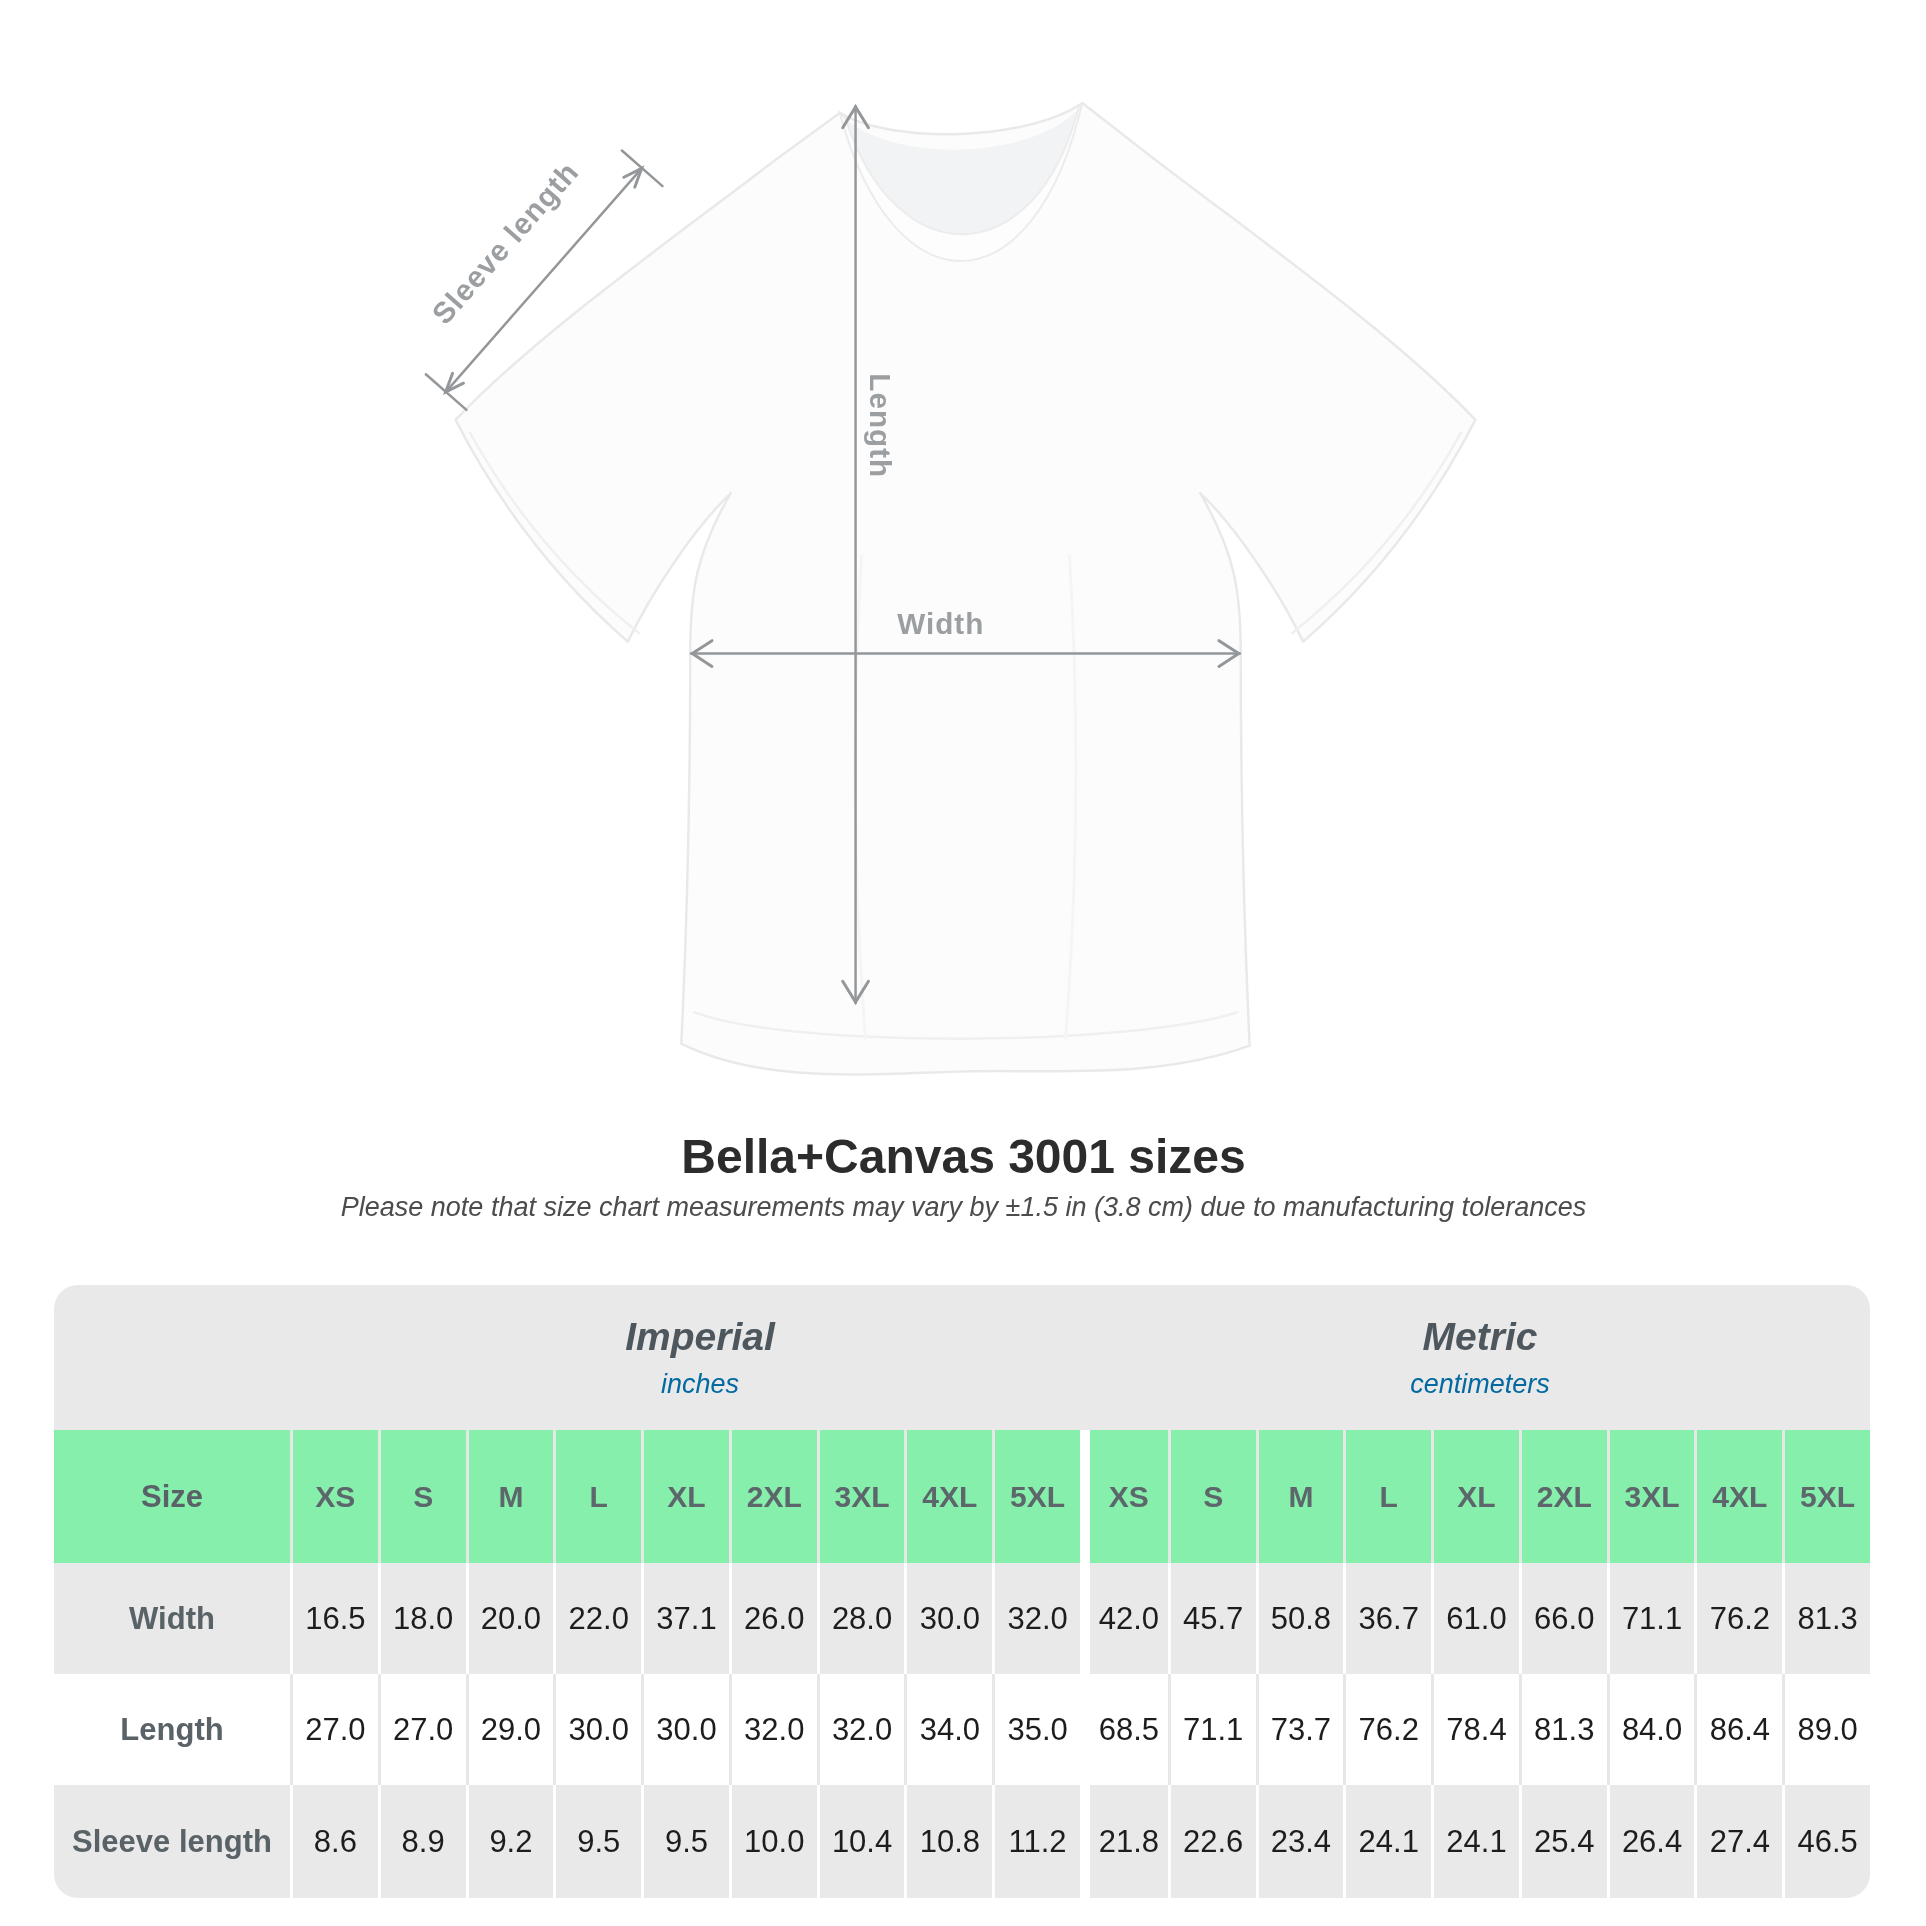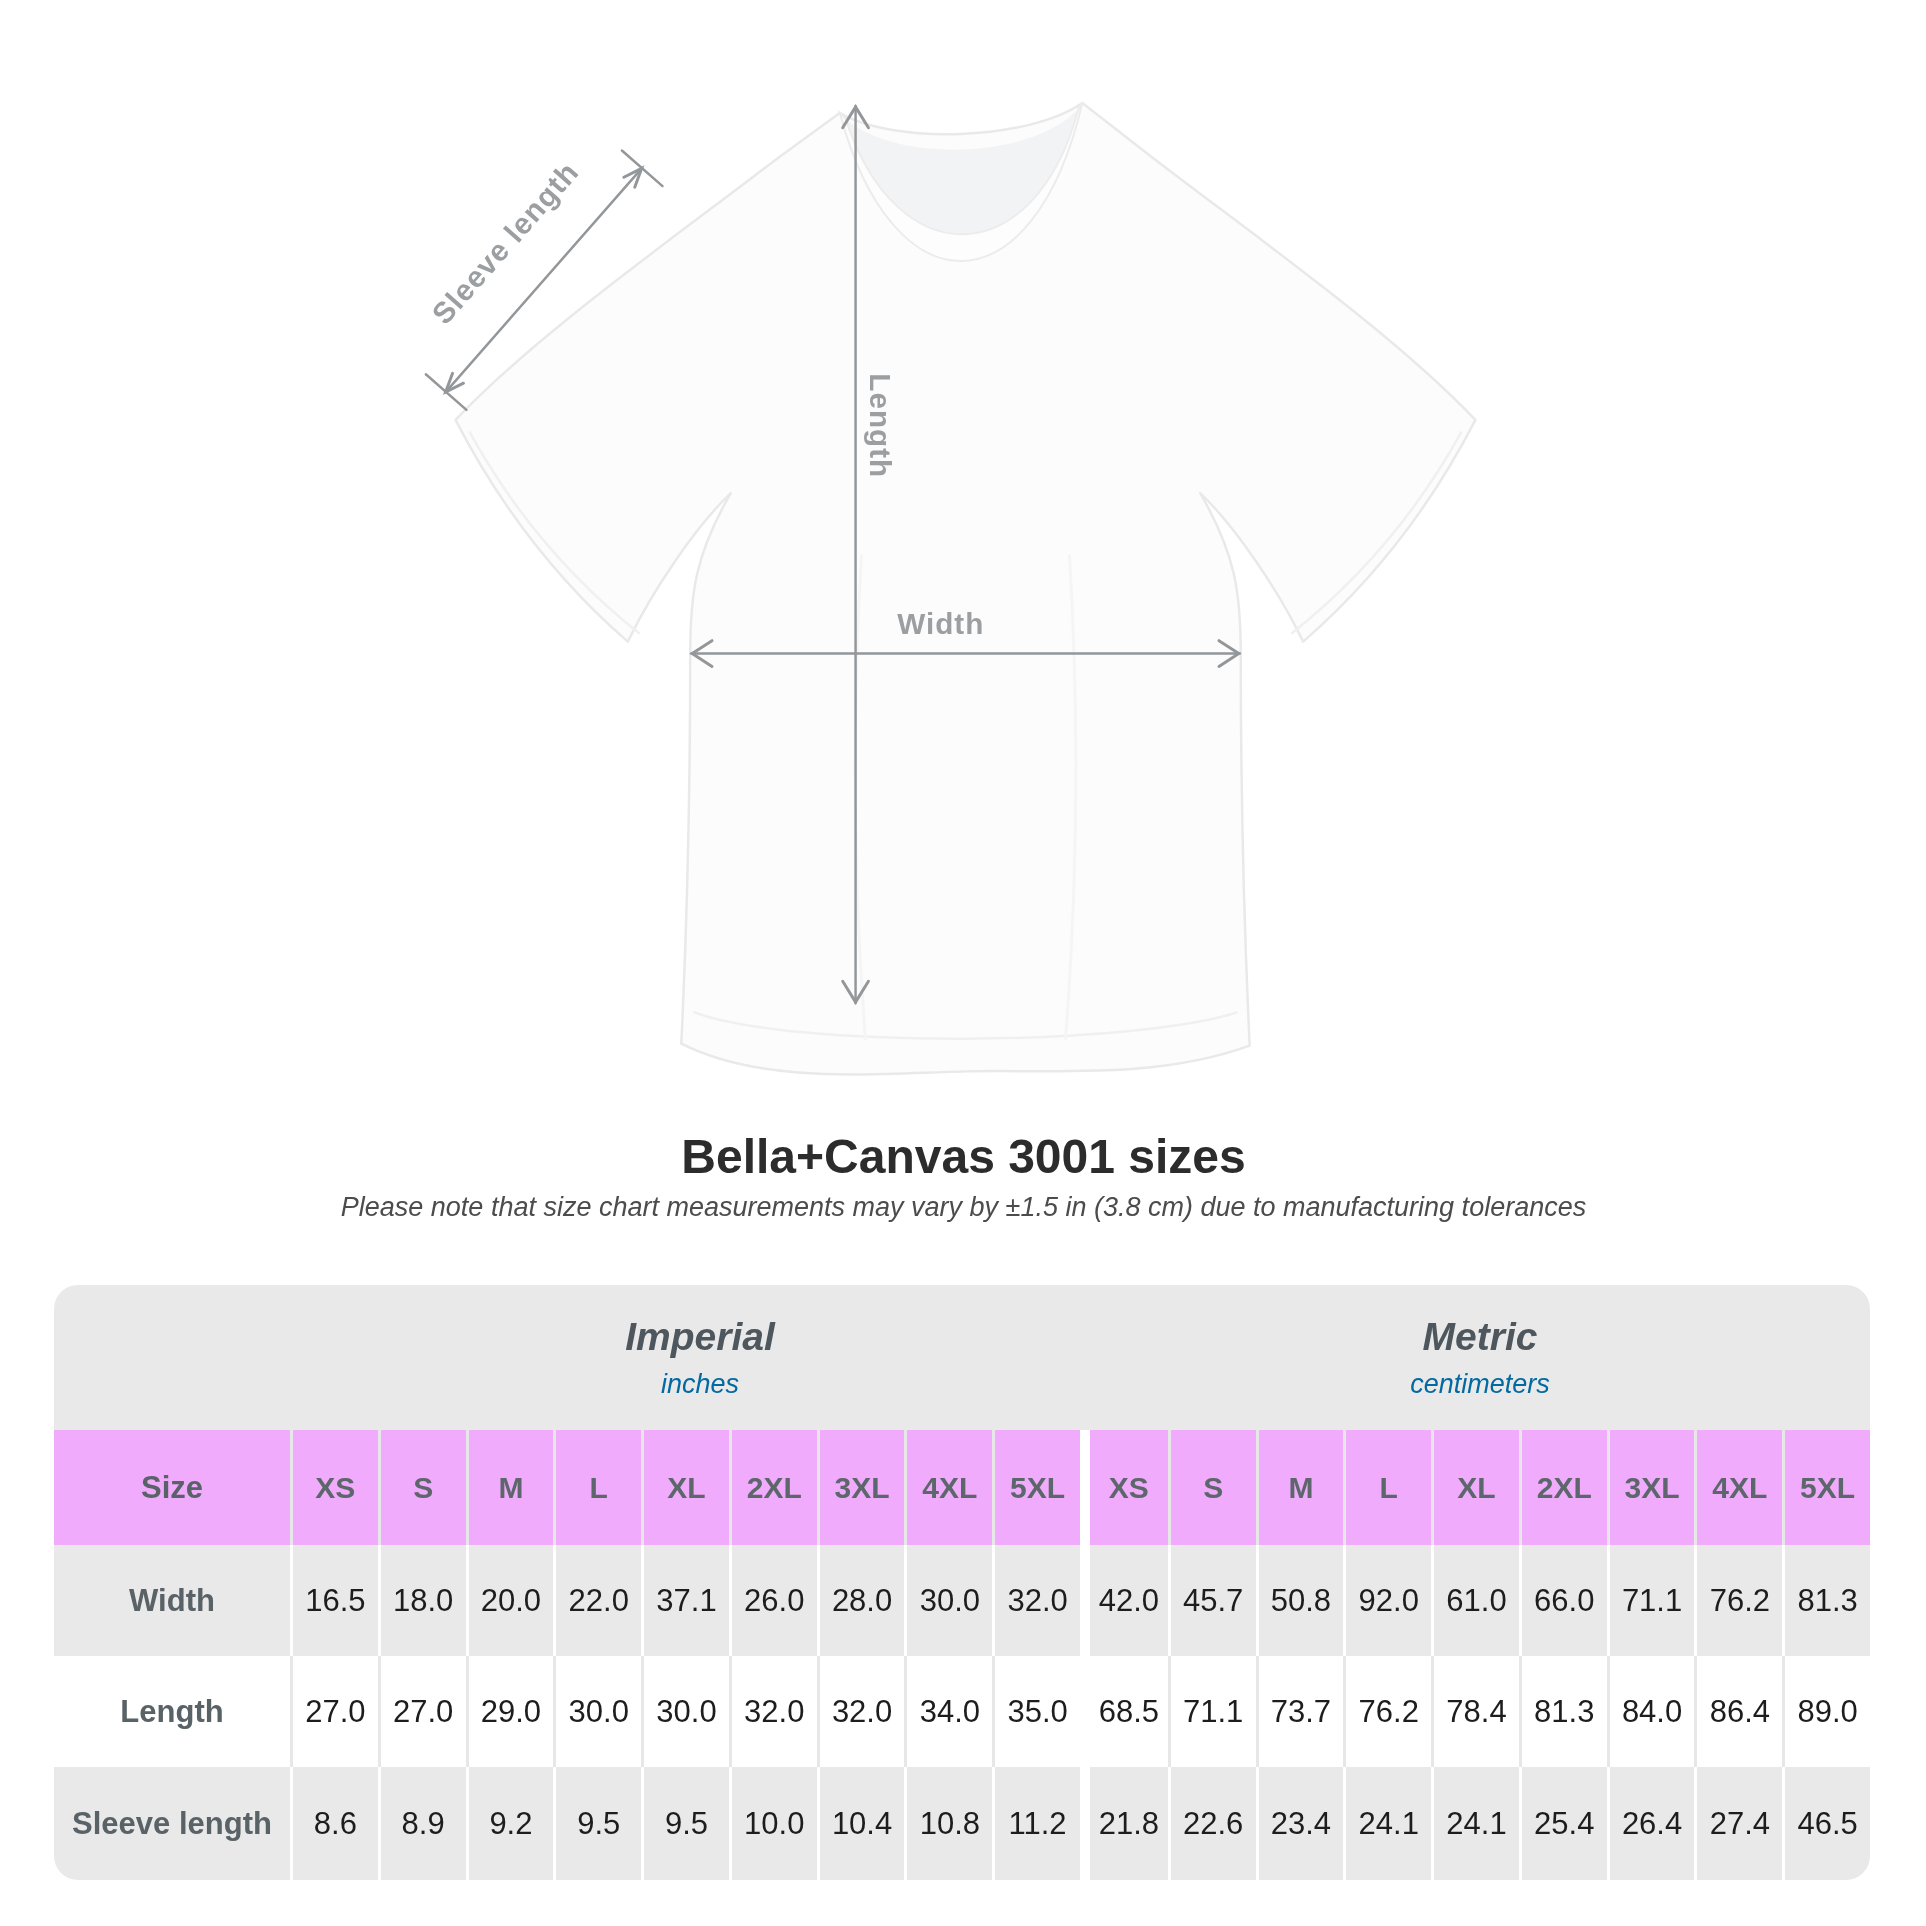--- a/index.html
+++ b/index.html
@@ -23,21 +23,21 @@
     font-size:27px; line-height:34px; font-style:italic; color:#4c4c4c;
   }
   
   .sizetable { margin:61px 0 0 54px; width:1816px; }
   .trow {
     display:grid;
     grid-template-columns:236px repeat(18, 1fr);
     align-items:stretch;
   }
   .trow.hdr  { height:145px; background:#e9e9e9; border-radius:24px 24px 0 0;padding-left:20px; }
-  .trow.r-size   { height:115px; background:#f0abfc; }
+  .trow.r-size   { height:133px; background:#86efac; }
   .trow.r-width  { height:111px; background:#e9e9e9; }
   .trow.r-length { height:111px; background:#ffffff; }
   .trow.r-sleeve { height:113px; background:#e9e9e9; border-radius:0 0 24px 24px; overflow:hidden; }
   .c {
     display:flex; align-items:center; justify-content:center;
     border-left:3px solid transparent; min-width:0;
   }
   .trow.gray  .c { border-left-color:#ffffff; }
   .trow.white .c { border-left-color:#e7e7e7; }
   .c.first { border-left:none; }
@@ -161,21 +161,21 @@
     <div class="c num">20.0</div>
     <div class="c num">22.0</div>
     <div class="c num">37.1</div>
     <div class="c num">26.0</div>
     <div class="c num">28.0</div>
     <div class="c num">30.0</div>
     <div class="c num">32.0</div>
     <div class="c num sect">42.0</div>
     <div class="c num">45.7</div>
     <div class="c num">50.8</div>
-    <div class="c num">92.0</div>
+    <div class="c num">36.7</div>
     <div class="c num">61.0</div>
     <div class="c num">66.0</div>
     <div class="c num">71.1</div>
     <div class="c num">76.2</div>
     <div class="c num">81.3</div>
   </div>
 
   <div class="trow white r-length">
     <div class="c first row-lbl">Length</div>
     <div class="c num">27.0</div>

